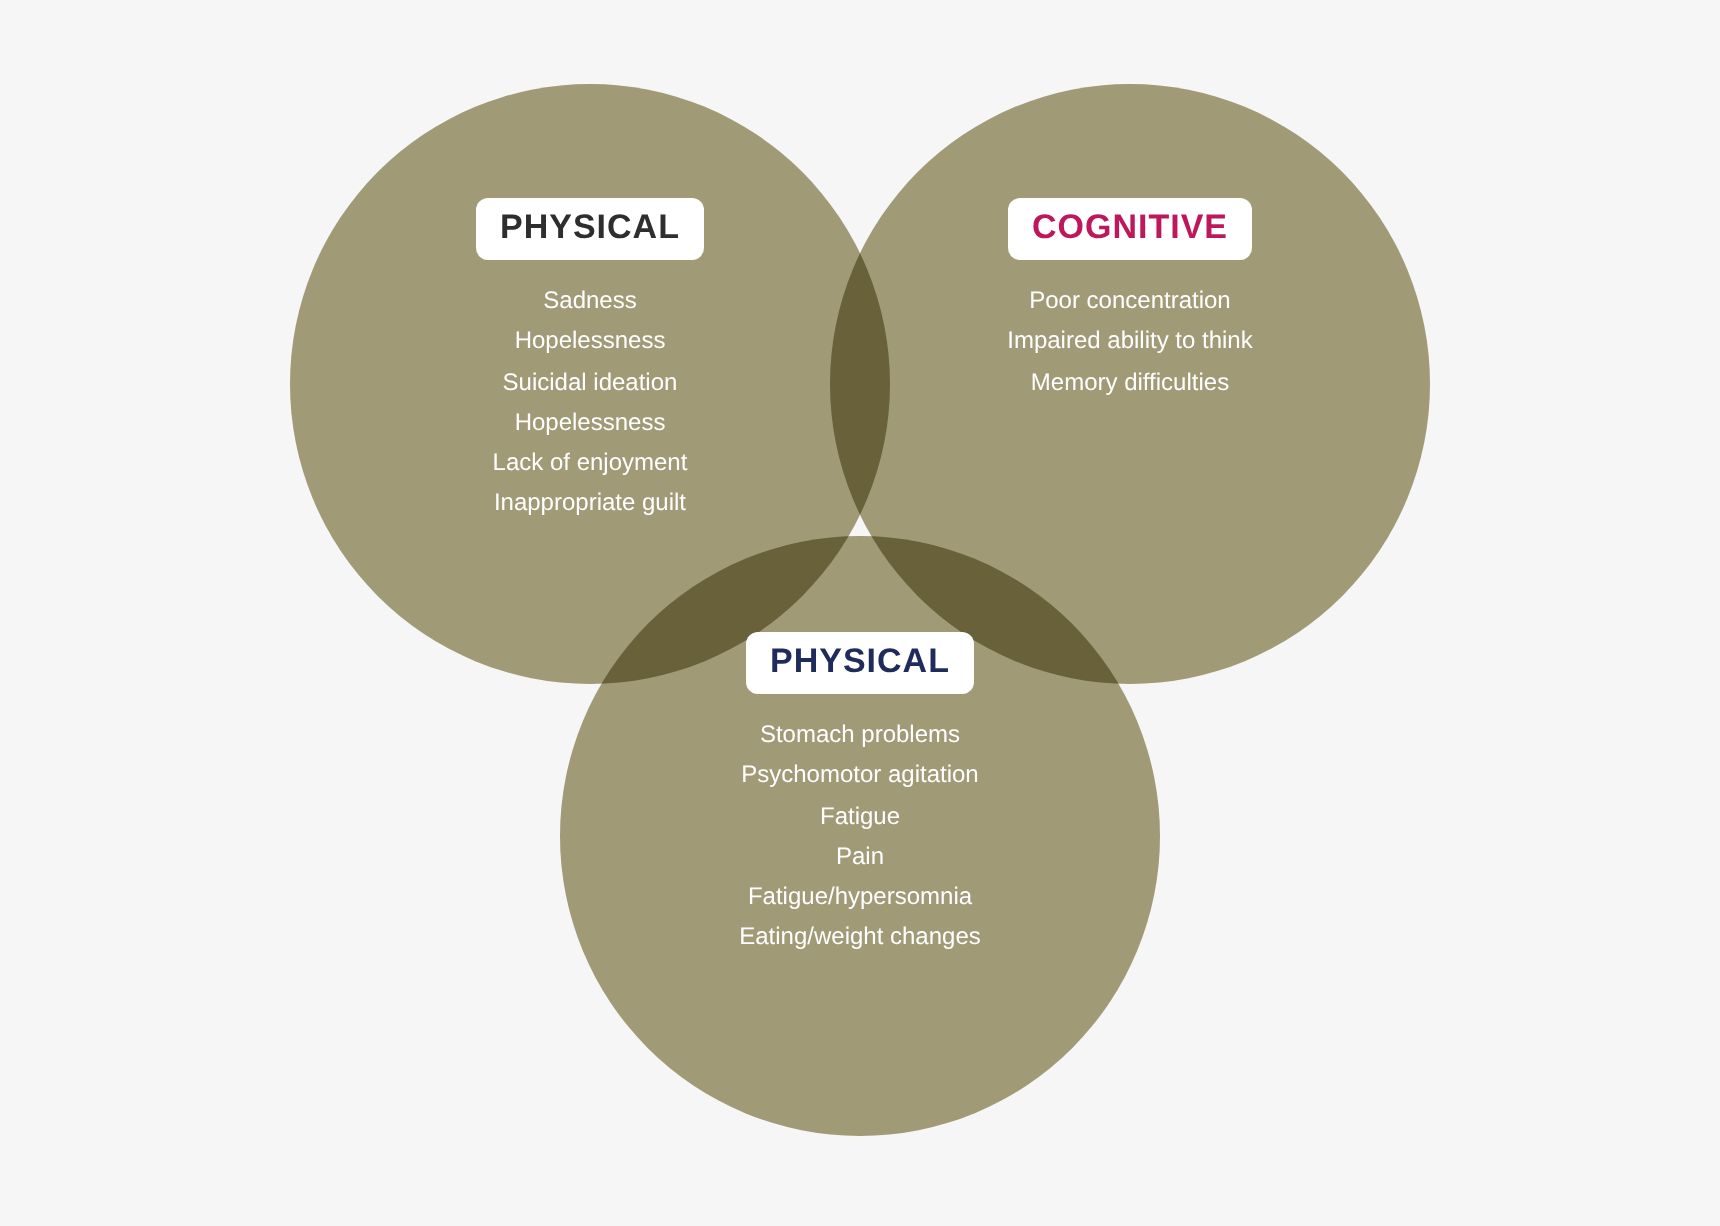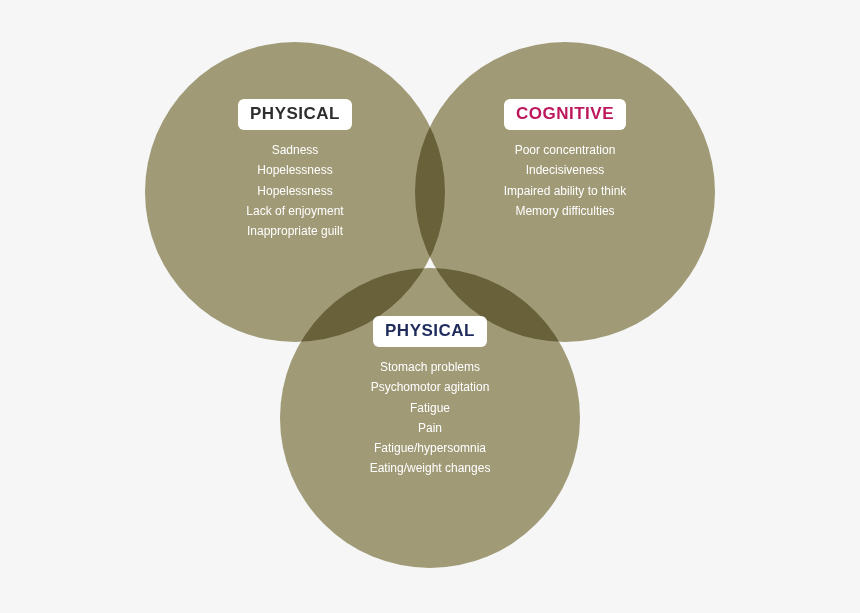--- a/index.html
+++ b/index.html
@@ -65,31 +65,31 @@
 
   <div class="circle" id="c-emotional" style="background-color: rgb(167, 160, 124);"></div>
   <div class="circle" id="c-cognitive" style="background-color: rgb(167, 160, 124);"></div>
   <div class="circle" id="c-physical" style="background-color: rgb(167, 160, 124);"></div>
 
   <div class="group" id="g-emotional">
     <span class="tag" style="color: rgb(46, 46, 46);">PHYSICAL</span>
     <div class="items">
       <div>Sadness</div>
       <div>Hopelessness</div>
+      <div>Suicidal ideation</div>
       <div>Hopelessness</div>
       <div>Lack of enjoyment</div>
       <div>Inappropriate guilt</div>
     </div>
   </div>
 
   <div class="group" id="g-cognitive">
     <span class="tag" style="color: #be185d;">COGNITIVE</span>
     <div class="items">
       <div>Poor concentration</div>
-      <div>Indecisiveness</div>
       <div>Impaired ability to think</div>
       <div>Memory difficulties</div>
     </div>
   </div>
 
   <div class="group" id="g-physical">
     <span class="tag" style="color: rgb(30, 43, 91);">PHYSICAL</span>
     <div class="items">
       <div>Stomach problems</div>
       <div>Psychomotor agitation</div>

